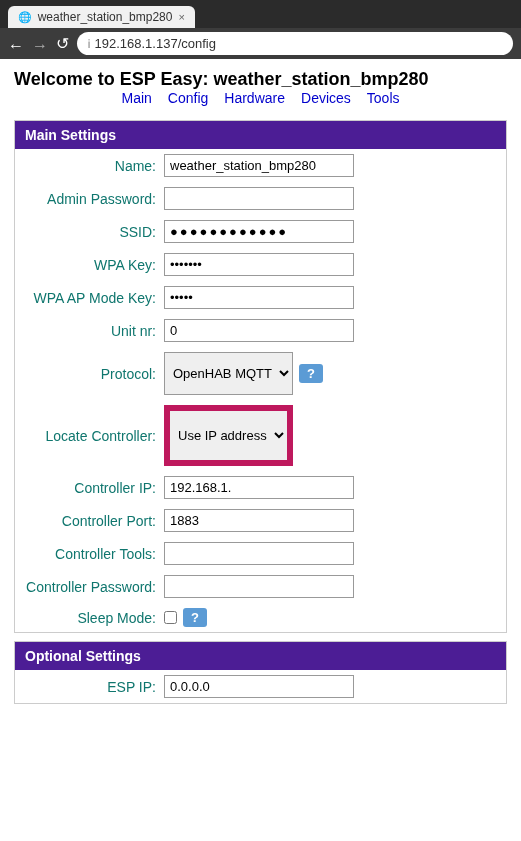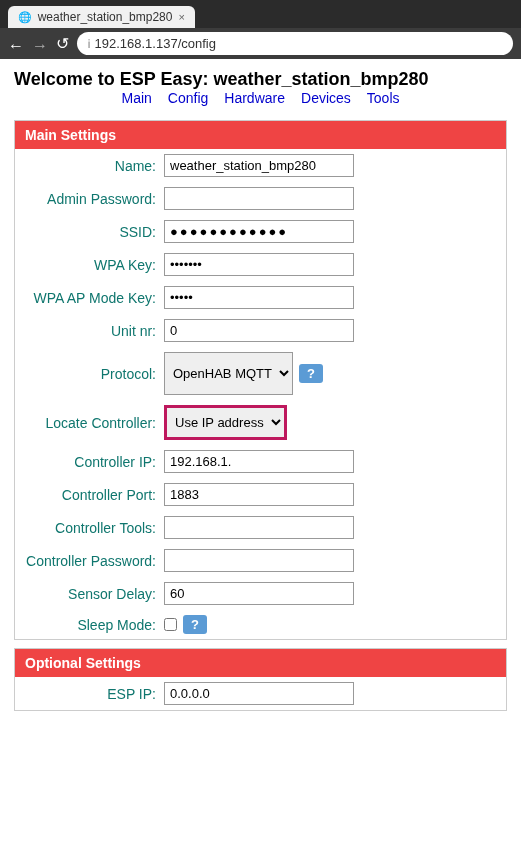--- a/index.html
+++ b/index.html
@@ -77,21 +77,21 @@
     }
     .nav-menu a {
       color: #0000cc;
       text-decoration: none;
       font-size: 14px;
       cursor: pointer;
     }
 
     
     .section-header {
-      background: #ef4444;
+      background: #4c1d95;
       color: #fff;
       font-weight: bold;
       padding: 6px 10px;
       width: 100%;
       display: flex;
       align-items: center;
     }
 
     
     .form-table {
@@ -129,22 +129,22 @@
       background: #5b9bd5;
       color: #fff;
       border: none;
       border-radius: 3px;
       padding: 2px 8px;
       font-size: 13px;
       font-weight: bold;
       cursor: pointer;
     }
     .locate-select select {
-      padding: 6px 4px;
-      border: 3px solid #be185d;
+      padding: 16px 4px;
+      border: 6px solid #be185d;
       font-size: 13px;
     }
     .checkbox-row {
       display: flex;
       align-items: center;
       gap: 6px;
     }
 
     .section-wrapper {
       border: 1px solid #ccc;
@@ -265,26 +265,20 @@
           <input type="text" value="" style="">
         </td>
       </tr>
       <tr>
         <td>Controller Password:</td>
         <td>
           <input type="password" value="" style="">
         </td>
       </tr>
       <tr>
-        <td>Sensor Delay:</td>
-        <td>
-          <input type="text" value="60" style="">
-        </td>
-      </tr>
-      <tr>
         <td>Sleep Mode:</td>
         <td>
           <div class="checkbox-row">
             <input type="checkbox" style="">
             <button class="help-btn">?</button>
           </div>
         </td>
       </tr>
     </tbody>
       </table>

